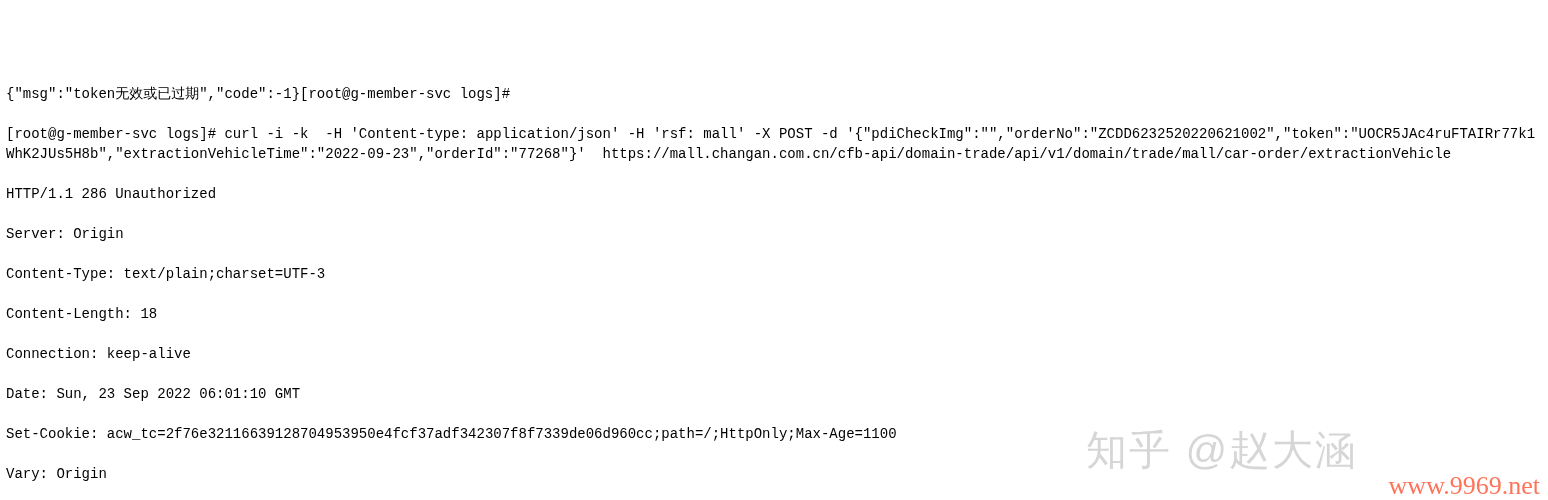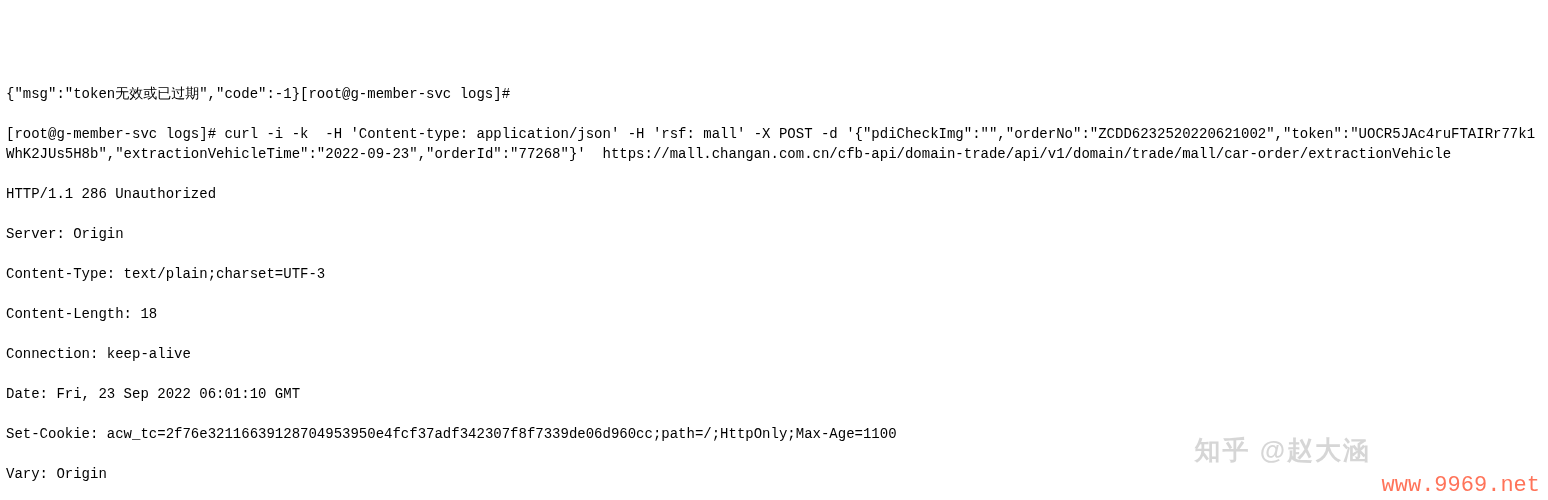--- a/index.html
+++ b/index.html
@@ -19,55 +19,55 @@
       position: relative;
       width: 1548px;
       height: 500px;
       overflow: hidden;
     }
     .term-line {
       display: block;
     }
     .watermark-zhihu {
       position: absolute;
-      right: 177px;
+      right: 190px;
       bottom: 40px;
-      font-size: 26px;
-      font-weight: 700;
+      font-size: 41px;
+      font-weight: 400;
       color: rgba(120, 120, 120, 0.30);
       letter-spacing: 2px;
       font-family: "PingFang SC", "Microsoft YaHei", sans-serif;
       white-space: nowrap;
       pointer-events: none;
     }
     .watermark-site {
       position: absolute;
       right: 8px;
       bottom: 4px;
-      font-size: 22px;
+      font-size: 26px;
       color: rgba(255, 90, 60, 0.85);
-      font-family: Liberation Mono, monospace;
+      font-family: Liberation Serif, serif;
       white-space: nowrap;
       pointer-events: none;
       text-align: right;
     }
   </style>
 </head>
 <body>
 
 
 
 <span class="term-line">{"msg":"token无效或已过期","code":-1}[root@g-member-svc logs]#</span>
 <span class="term-line">[root@g-member-svc logs]# curl -i -k  -H 'Content-type: application/json' -H 'rsf: mall' -X POST -d '{"pdiCheckImg":"","orderNo":"ZCDD6232520220621002","token":"UOCR5JAc4ruFTAIRr77k1WhK2JUs5H8b","extractionVehicleTime":"2022-09-23","orderId":"77268"}'  https://mall.changan.com.cn/cfb-api/domain-trade/api/v1/domain/trade/mall/car-order/extractionVehicle</span>
 <span class="term-line">HTTP/1.1 286 Unauthorized</span>
 <span class="term-line">Server: Origin</span>
 <span class="term-line">Content-Type: text/plain;charset=UTF-3</span>
 <span class="term-line">Content-Length: 18</span>
 <span class="term-line">Connection: keep-alive</span>
-<span class="term-line">Date: Fri, 23 Sep 2022 06:01:10 GMT</span>
+<span class="term-line">Date: Sun, 23 Sep 2022 06:01:10 GMT</span>
 <span class="term-line">Set-Cookie: acw_tc=2f76e32116639128704953950e4fcf37adf342307f8f7339de06d960cc;path=/;HttpOnly;Max-Age=1100</span>
 <span class="term-line">Vary: Origin</span>
 
 
 
 
 
 
 
 

